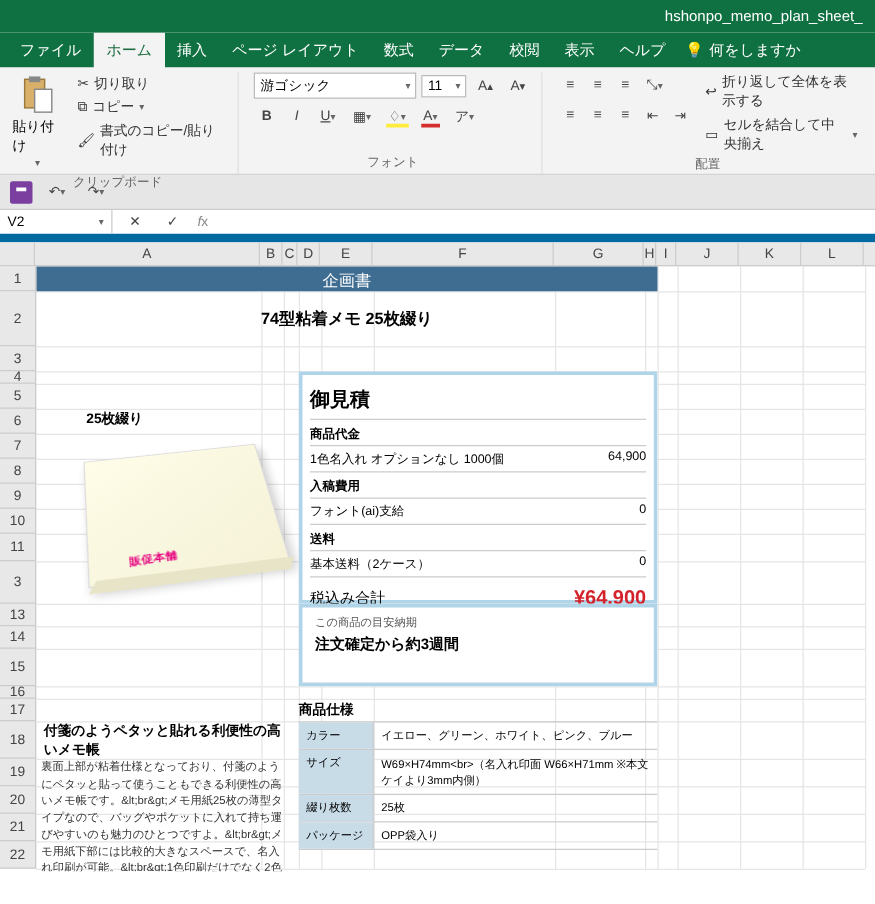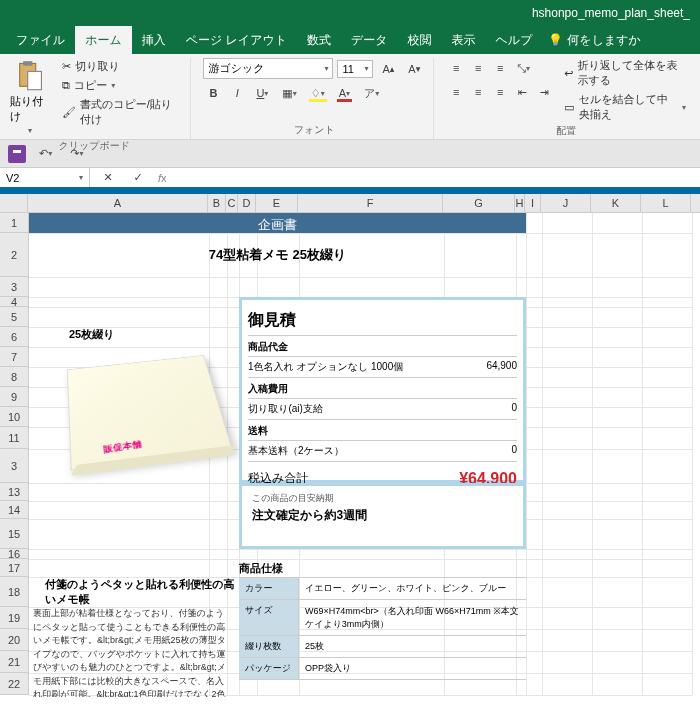--- a/index.html
+++ b/index.html
@@ -299,39 +299,39 @@
         <div class="quote-box" style="left: 210px; top: 84px; width: 287px; height: 186px;">
           <div class="inner">
             <div class="hd">御見積</div>
             <div class="sec-label">商品代金</div>
             <div class="line">
               <span>1色名入れ オプションなし 1000個</span>
               <span>64,900</span>
             </div>
             <div class="sec-label">入稿費用</div>
             <div class="line">
-              <span>切り取り(ai)支給</span>
+              <span>フォント(ai)支給</span>
               <span>0</span>
             </div>
             <div class="sec-label">送料</div>
             <div class="line">
               <span>基本送料（2ケース）</span>
               <span>0</span>
             </div>
             <div class="total">
               <span>税込み合計</span>
               <span class="amt">¥64,900</span>
             </div>
           </div>
         </div>
         <div class="eta-box" style="left: 210px; top: 270px; width: 287px; height: 66px;">
           <div class="lbl">この商品の目安納期</div>
           <div class="val">注文確定から約3週間</div>
         </div>
-        <div class="desc-head" style="left: 16px; top: 364px; width: 198px;">付箋のようペタッと貼れる利便性の高いメモ帳</div>
+        <div class="desc-head" style="left: 6px; top: 364px; width: 198px;">付箋のようペタッと貼れる利便性の高いメモ帳</div>
         <div class="desc-text" style="left: 4px; top: 394px; width: 194px; height: 90px; overflow: hidden;">裏面上部が粘着仕様となっており、付箋のようにペタッと貼って使うこともできる利便性の高いメモ帳です。&amp;lt;br&amp;gt;メモ用紙25枚の薄型タイプなので、バッグやポケットに入れて持ち運びやすいのも魅力のひとつですよ。&amp;lt;br&amp;gt;メモ用紙下部には比較的大きなスペースで、名入れ印刷が可能。&amp;lt;br&amp;gt;1色印刷だけでなく2色印刷の選択も可能ですので、オリジナルデザインによる表現の幅も拡</div>
         <div class="spec-head" style="left: 210px; top: 346px; width: 287px; line-height: 18px;">商品仕様</div>
         <div class="spec-table" style="left: 210px; top: 364px; width: 287px; border-top: 1px solid rgb(204, 204, 204);">
           <div class="srow">
             <div class="slabel">カラー</div>
             <div class="sval">イエロー、グリーン、ホワイト、ピンク、ブルー</div>
           </div>
           <div class="srow">
             <div class="slabel">サイズ</div>
             <div class="sval">W69×H74mm&lt;br&gt;（名入れ印面 W66×H71mm ※本文ケイより3mm内側）</div>

